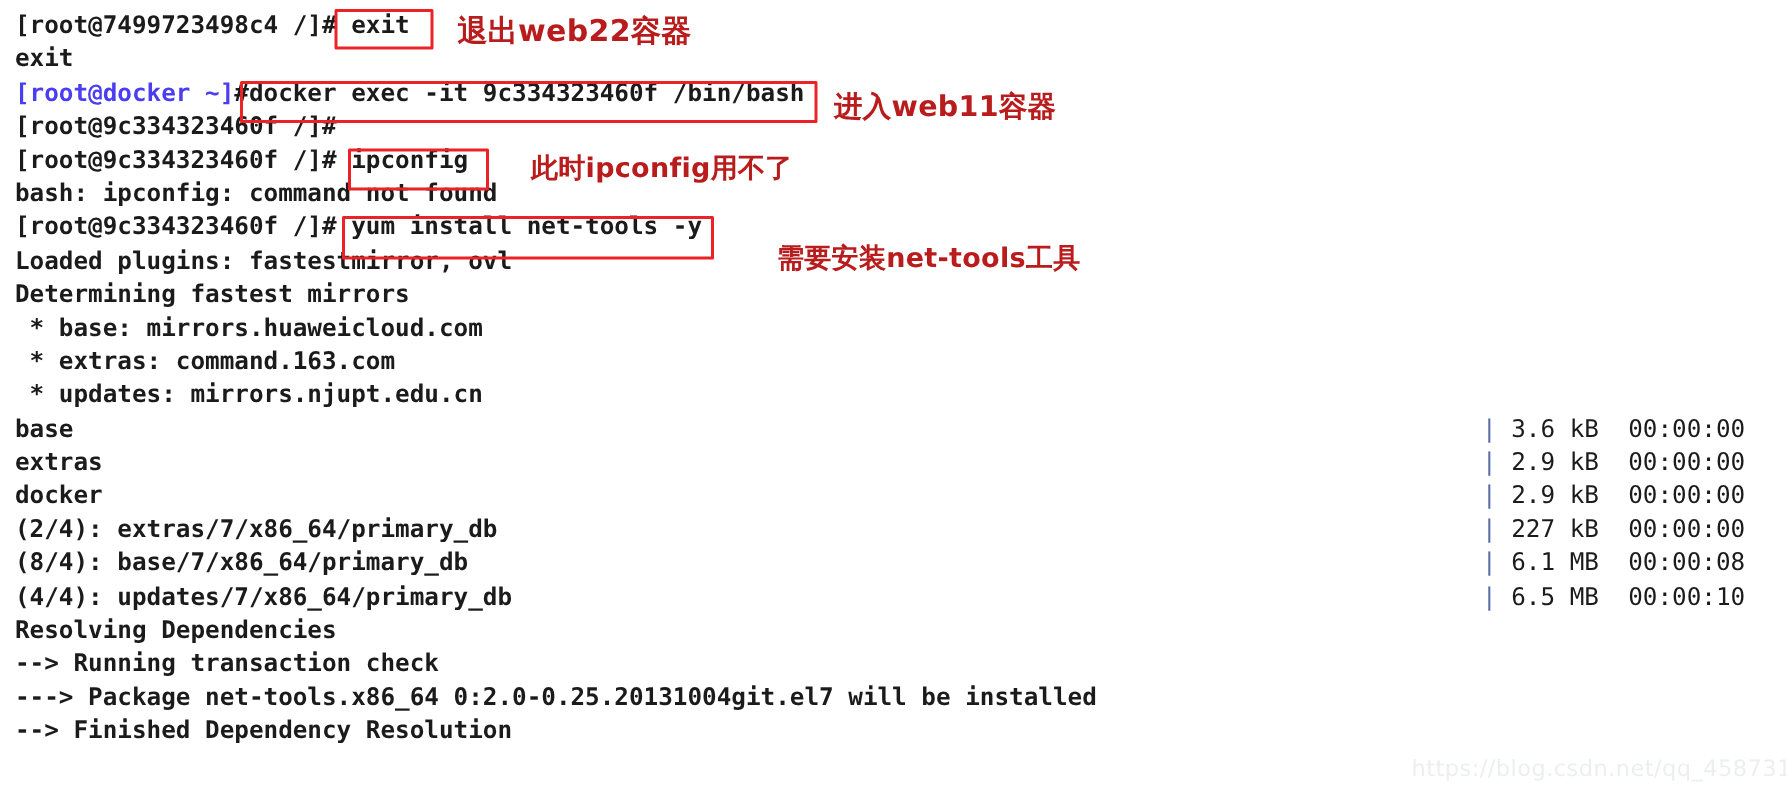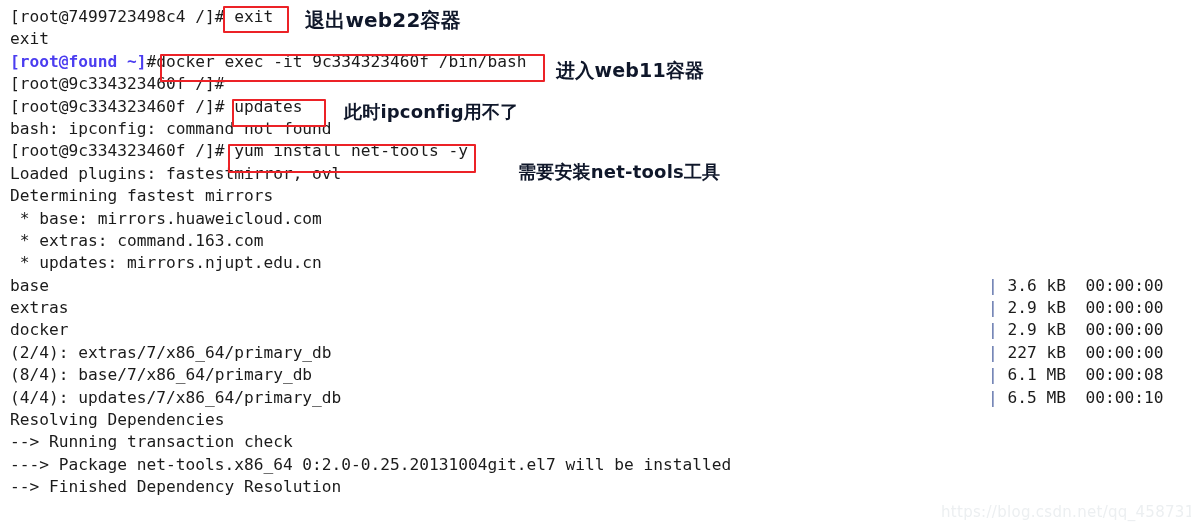--- a/index.html
+++ b/index.html
@@ -26,21 +26,21 @@
   }
   .line {
     position: relative;
     height: 22.4px;
     line-height: 22.4px;
     font-size: 16.2px;
     color: #1b1b1b;
     white-space: pre;
     letter-spacing: 0px;
   }
-  .seg { white-space: pre; }
+  .seg { white-space: pre; font-weight: bold; }
   .prompt-blue {
     color: #4b3df0;
     font-weight: bold;
   }
   
   .colwrap {
     position: absolute;
     left: 968px;
     top: 0;
     white-space: pre;
@@ -53,21 +53,21 @@
     position: absolute;
     border: 2.5px solid #ec2227;
     border-radius: 1px;
     box-sizing: border-box;
     pointer-events: none;
   }
 
   
   .note {
     position: absolute;
-    color: #0f172a;
+    color: #b91c1c;
     font-family: "DejaVu Sans", "Liberation Sans", sans-serif;
     font-weight: bold;
     white-space: nowrap;
     letter-spacing: 0.2px;
   }
 
   
   .watermark {
     position: absolute;
     color: #eceff1;
@@ -78,23 +78,23 @@
   }
 </style>
 </head>
 <body>
 
 <div id="screen">
 
   <div class="term" id="term">
       <div class="line"><span class="seg">[root@7499723498c4 /]#</span><span class="seg"> exit</span></div>
       <div class="line"><span class="seg">exit</span></div>
-      <div class="line"><span class="seg prompt-blue">[root@found ~]</span><span class="seg">#docker exec -it 9c334323460f /bin/bash</span></div>
+      <div class="line"><span class="seg prompt-blue">[root@docker ~]</span><span class="seg">#docker exec -it 9c334323460f /bin/bash</span></div>
       <div class="line"><span class="seg">[root@9c334323460f /]#</span></div>
-      <div class="line"><span class="seg">[root@9c334323460f /]#</span><span class="seg"> updates</span></div>
+      <div class="line"><span class="seg">[root@9c334323460f /]#</span><span class="seg"> ipconfig</span></div>
       <div class="line"><span class="seg">bash: ipconfig: command not found</span></div>
       <div class="line"><span class="seg">[root@9c334323460f /]#</span><span class="seg"> yum install net-tools -y</span></div>
       <div class="line"><span class="seg">Loaded plugins: fastestmirror, ovl</span></div>
       <div class="line"><span class="seg">Determining fastest mirrors</span></div>
       <div class="line"><span class="seg"> * base: mirrors.huaweicloud.com</span></div>
       <div class="line"><span class="seg"> * extras: command.163.com</span></div>
       <div class="line"><span class="seg"> * updates: mirrors.njupt.edu.cn</span></div>
       <div class="line"><span class="seg">base</span><span class="colwrap"><span class="pipe">| </span><span>3.6 kB  </span><span>00:00:00</span></span></div>
       <div class="line"><span class="seg">extras</span><span class="colwrap"><span class="pipe">| </span><span>2.9 kB  </span><span>00:00:00</span></span></div>
       <div class="line"><span class="seg">docker</span><span class="colwrap"><span class="pipe">| </span><span>2.9 kB  </span><span>00:00:00</span></span></div>
@@ -110,19 +110,19 @@
   <div id="boxes">
       <div class="box" style="left: 223px; top: 6px; width: 66px; height: 27px;"></div>
       <div class="box" style="left: 160px; top: 54px; width: 385px; height: 28px;"></div>
       <div class="box" style="left: 232px; top: 99px; width: 94px; height: 28px;"></div>
       <div class="box" style="left: 228px; top: 144px; width: 248px; height: 29px;"></div>
     </div>
 
   <div id="notes">
       <div class="note" style="left: 305px; top: 7px; font-size: 20px;">退出web22容器</div>
       <div class="note" style="left: 556px; top: 58px; font-size: 19px;">进入web11容器</div>
-      <div class="note" style="left: 344px; top: 100px; font-size: 18px;">此时ipconfig用不了</div>
+      <div class="note" style="left: 354px; top: 100px; font-size: 18px;">此时ipconfig用不了</div>
       <div class="note" style="left: 518px; top: 160px; font-size: 18px;">需要安装net-tools工具</div>
     </div>
 
   <div class="watermark" id="watermark" style="left: 941px; top: 503px;">https://blog.csdn.net/qq_45873113</div>
 
 </div>
 
 </body></html>

